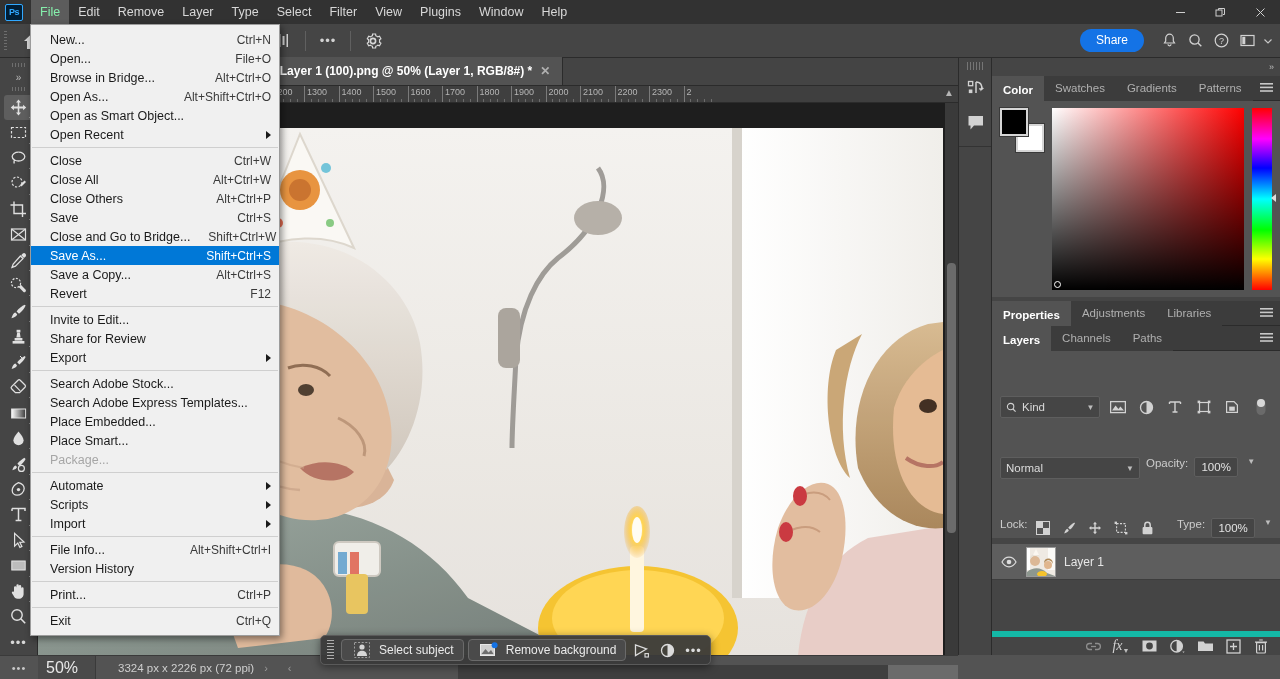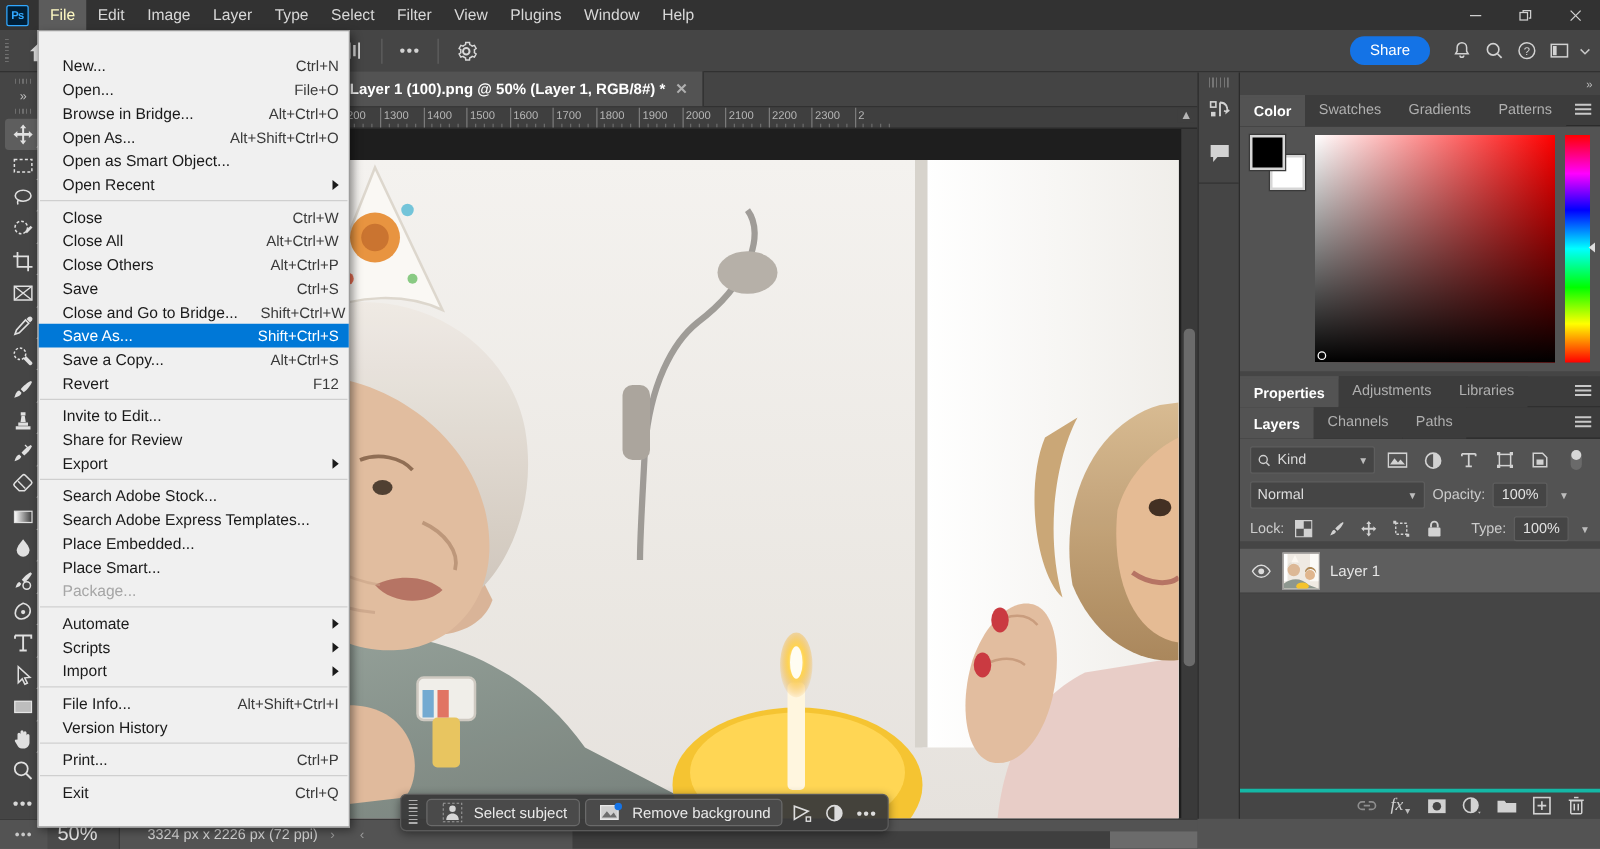--- a/index.html
+++ b/index.html
@@ -24,21 +24,21 @@
     background: #001e36; border: 1px solid #31a8ff; border-radius: 2px;
     color: #31a8ff; font-size: 9px; font-weight: bold;
     display: flex; align-items: center; justify-content: center;
     letter-spacing: -0.5px;
   }
   .menubar { display: flex; align-items: center; height: 24px; }
   .menubar .mi {
     padding: 0 9px; height: 24px; line-height: 24px;
     font-size: 12.5px; color: #d8d8d8; cursor: default; white-space: nowrap;
   }
-  .menubar .mi.active { background: #5c5c5c; color: #fef9c3; }
+  .menubar .mi.active { background: #5c5c5c; color: #86efac; }
   .wincontrols { position: absolute; right: 0; top: 0; display: flex; height: 24px; }
   .wincontrols div {
     width: 40px; height: 24px; display: flex; align-items: center; justify-content: center;
     color: #cfcfcf; font-size: 11px;
   }
 
   
   .optionsbar {
     position: absolute; top: 24px; left: 0; width: 1280px; height: 34px;
     background: #454545; display: flex; align-items: center;
@@ -205,21 +205,21 @@
   .field-marker { position:absolute; left:2px; bottom:2px; width:7px;height:7px;
     border:1px solid #fff; border-radius:50%; }
   .hue-strip { position: relative; width: 20px; height: 182px;
     background: linear-gradient(to bottom,#ff0000 0%,#ff00ff 17%,#0000ff 33%,#00ffff 50%,
       #00ff00 67%,#ffff00 83%,#ff0000 100%); }
   .hue-marker { position:absolute; right:-4px; top:86px; width:0;height:0;
     border-top:4px solid transparent; border-bottom:4px solid transparent; border-right:5px solid #ddd; }
 
   
   .layers-ctl { background: #535353; padding: 6px 8px 0 8px; }
-  .ctl-row { display: flex; align-items: center; gap: 6px; margin-bottom: 6px; }
+  .ctl-row { display: flex; gap: 6px; margin-bottom: 6px; margin-top: 39px; }
   .kind-sel {
     display: flex; align-items: center; gap: 5px; background: #454545;
     border: 1px solid #5e5e5e; border-radius: 2px; height: 22px; width: 106px;
     padding: 0 5px; font-size: 11.5px; color: #d8d8d8;
   }
   .kind-sel .cv { margin-left: auto; font-size: 8px; color: #bdbdbd; }
   .filt { width: 24px; height: 22px; display:flex; align-items:center; justify-content:center; }
   .blend-sel {
     background: #454545; border: 1px solid #5e5e5e; border-radius: 2px;
     height: 22px; width: 140px; padding: 0 5px; font-size: 11.5px; color: #dcdcdc;
@@ -241,30 +241,30 @@
     padding: 0 8px; background: #5e5e5e; border-bottom: 1px solid #3d3d3d;
   }
   .eye { width: 18px; display: flex; align-items: center; justify-content: center; }
   .lthumb { width: 30px; height: 30px; border: 1px solid #9a9a9a; overflow: hidden;
     position: relative; background: #d8cfc6; }
   .lname { font-size: 12px; color: #e6e6e6; }
 
   .layers-footer {
     position: absolute; left: 0; bottom: 0; width: 288px; height: 24px;
     background: #454545; display: flex; align-items: center; justify-content: flex-end;
-    gap: 2px; padding-right: 6px; border-top: 3px solid #14b8a6;
+    gap: 2px; padding-right: 6px; border-top: 6px solid #14b8a6;
   }
   .fbtn { width: 26px; height: 22px; display: flex; align-items: center; justify-content: center; }
 
   
   .dropdown {
     position: absolute; top: 24px; left: 30px; width: 250px;
     background: #f0f0f0; border: 1px solid #9c9c9c;
     box-shadow: 2px 3px 7px rgba(0,0,0,0.45); z-index: 50;
-    padding: 18px 0; font-size: 12.5px; color: #1a1a1a;
+    padding: 5px 0; font-size: 12.5px; color: #1a1a1a;
   }
   .dd-item {
     display: flex; align-items: center; height: 19px; padding: 0 8px 0 19px;
     white-space: nowrap; position: relative;
   }
   .dd-item .k { margin-left: auto; color: #3a3a3a; font-size: 12px; padding-left: 18px; }
   .dd-item.hl { background: #0078d7; color: #fff; }
   .dd-item.hl .k { color: #fff; }
   .dd-item.dis { color: #a6a6a6; }
   .dd-item .arrow {
@@ -279,21 +279,21 @@
 </head>
 <body>
 
 <div class="app">
 
   <div class="titlebar">
     <div class="ps-logo">Ps</div>
     <div class="menubar">
       <div class="mi active">File</div>
       <div class="mi">Edit</div>
-      <div class="mi">Image</div>
+      <div class="mi">Remove</div>
       <div class="mi">Layer</div>
       <div class="mi">Type</div>
       <div class="mi">Select</div>
       <div class="mi">Filter</div>
       <div class="mi">View</div>
       <div class="mi">Plugins</div>
       <div class="mi">Window</div>
       <div class="mi">Help</div>
     </div>
     <div class="wincontrols">

